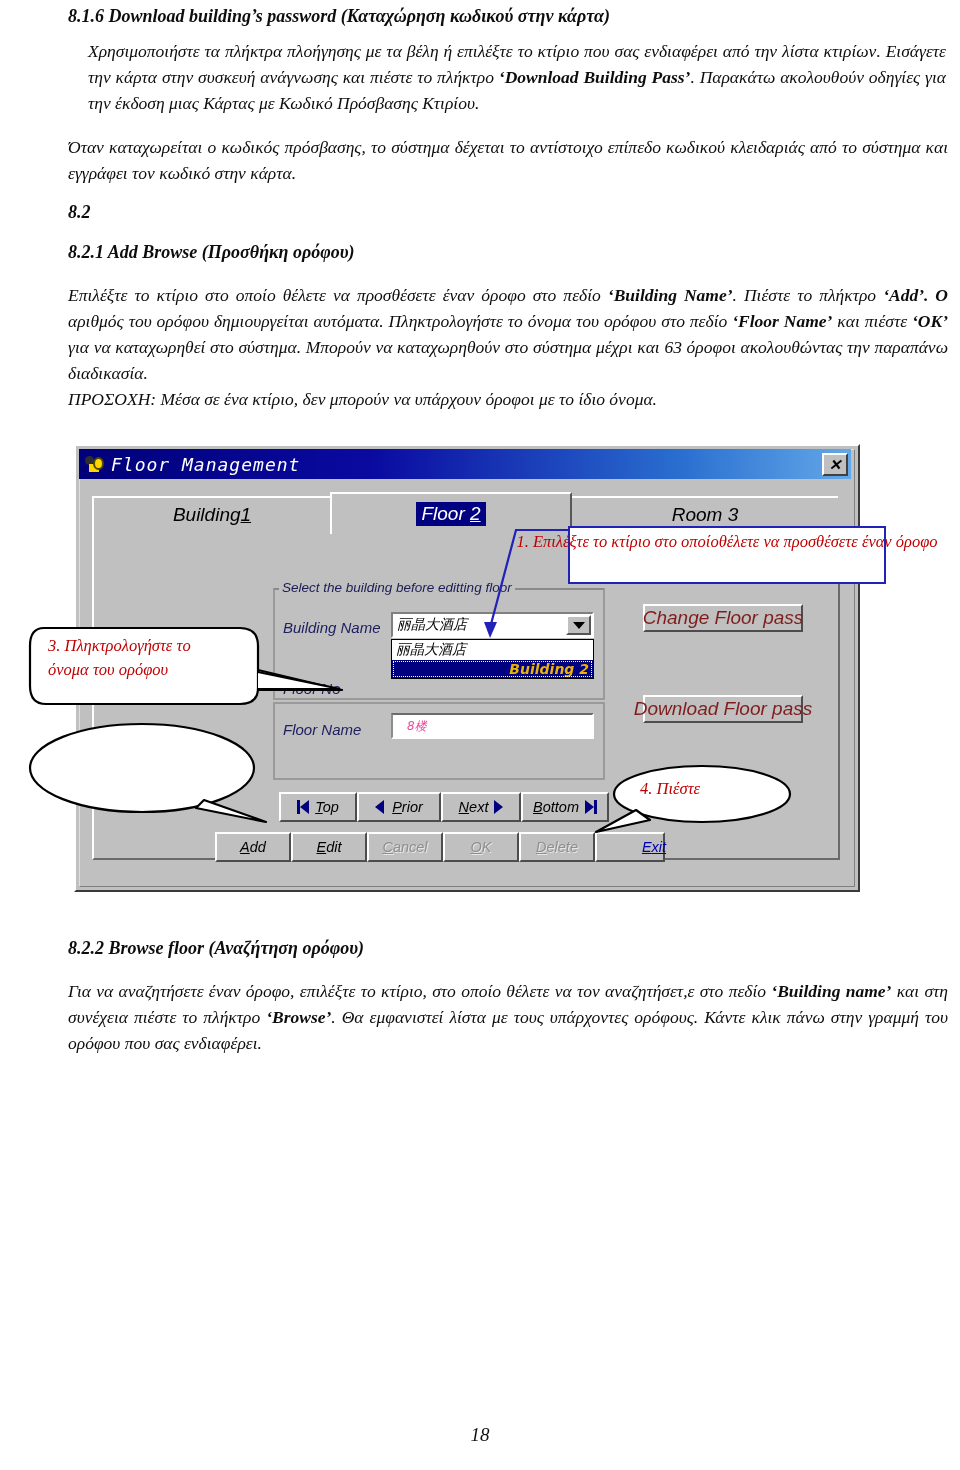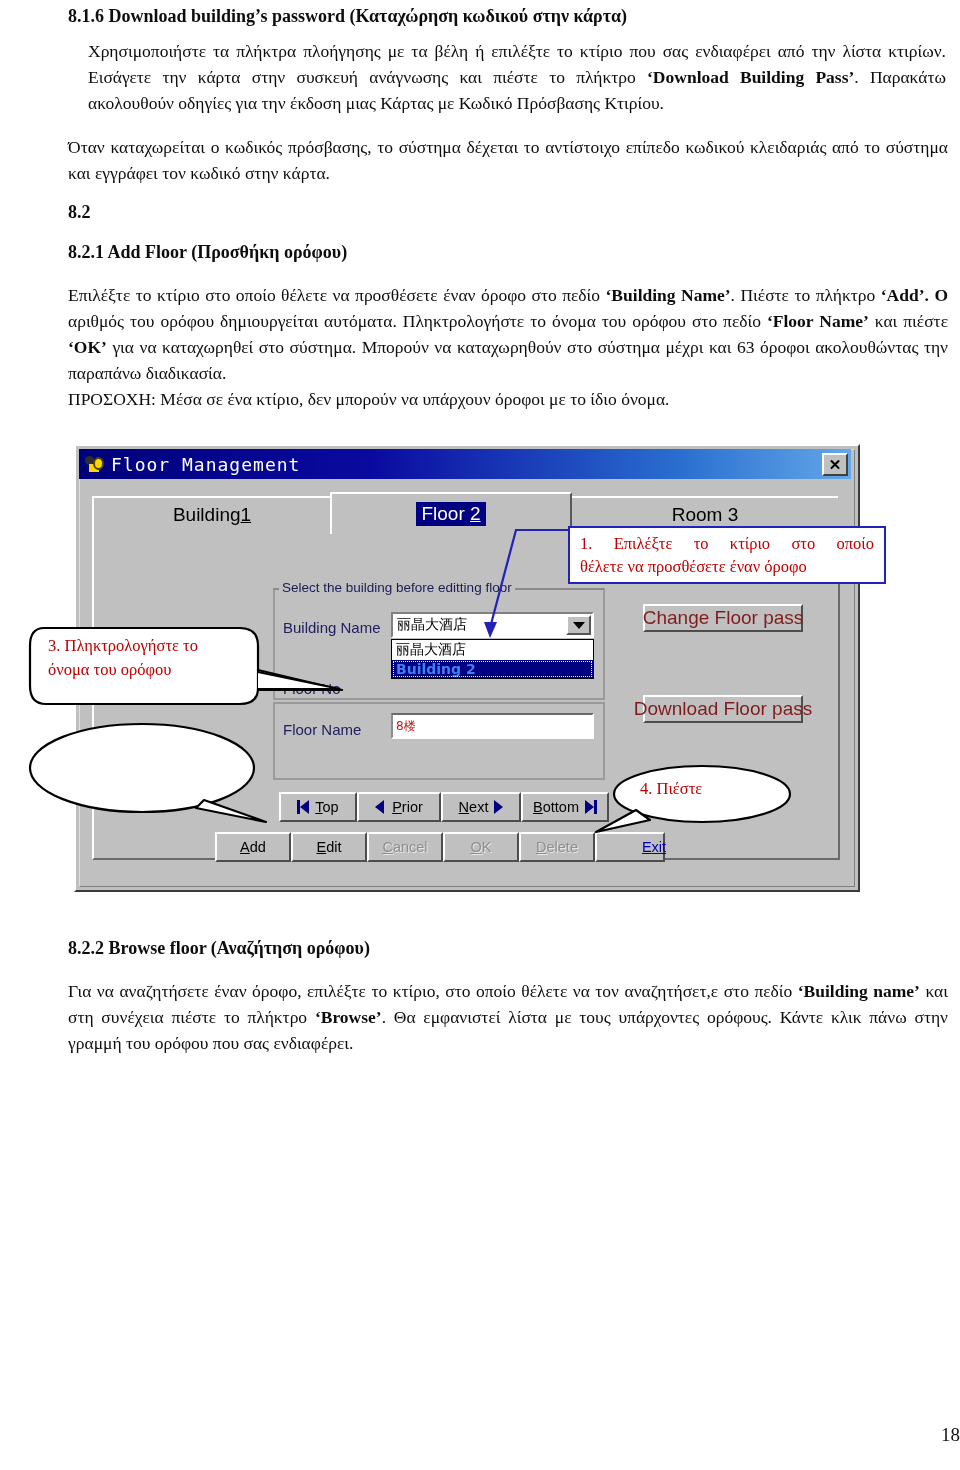--- a/index.html
+++ b/index.html
@@ -12,21 +12,21 @@
     height: 1470px;
     position: relative;
     font-family: "Liberation Serif", "DejaVu Serif", serif;
     color: #000000;
     overflow: hidden;
   }
 
   .page {
     position: absolute;
     left: 0; top: 0;
-    width: 908px; height: 1470px;
+    width: 908px; height: 1470px; font-style: italic;
   }
 
   
   .doc-text {
     position: absolute;
     font-family: "Liberation Serif", "DejaVu Serif", serif;
     font-size: 17.5px;
     line-height: 26px;
     color: #0d0d0d;
     text-align: justify;
@@ -44,21 +44,21 @@
   #h82  { left: 68px; top: 200px; width: 200px; }
   #h821 { left: 68px; top: 240px; width: 500px; }
   #p3   { left: 68px; top: 282px; width: 880px; }
   #h822 { left: 68px; top: 936px; width: 600px; }
   #p4   { left: 68px; top: 978px; width: 880px; }
 
   #pagenum {
     position: absolute;
     left: 0; top: 1424px;
     width: 960px;
-    text-align: right;
+    text-align: center;
     font-family: "Liberation Serif", "DejaVu Serif", serif;
     font-size: 19px;
     color: #111;
   }
 
   
   #figure {
     position: absolute;
     left: 74px;
     top: 444px;
@@ -282,43 +282,44 @@
   }
   .dropitem {
     font-family: "DejaVu Sans", "Liberation Sans", sans-serif;
     font-size: 14px;
     padding: 1px 4px;
     color: #000;
     white-space: nowrap;
   }
   .dropitem.sel {
     background: #000080;
-    color: #3b82f6;
+    color: #eab308;
     outline: 1px dotted #ffffff;
     outline-offset: -2px;
     font-weight: bold;
+    text-align: right;
   }
 
   .textbox {
     position: absolute;
     left: 317px; top: 269px;
     width: 203px; height: 26px;
     background: #ffffff;
     border-top: 2px solid #6b6b6b;
     border-left: 2px solid #8d8d8d;
     border-right: 2px solid #ffffff;
     border-bottom: 2px solid #ffffff;
     box-sizing: border-box;
     display: flex; align-items: center;
   }
   .textbox span {
     font-family: "DejaVu Sans", "Liberation Sans", sans-serif;
     font-size: 12px;
-    color: #b91c1c;
-    padding-left: 3px;
+    color: #ec4899;
+    padding-left: 14px;
     filter: blur(0.4px);
   }
 
   
   .btn {
     background: #c0c0c0;
     border-top: 2px solid #ffffff;
     border-left: 2px solid #ffffff;
     border-right: 2px solid #4d4d4d;
     border-bottom: 2px solid #4d4d4d;
@@ -404,21 +405,21 @@
 
   
   #callout1 {
     position: absolute;
     left: 568px; top: 526px;
     width: 318px; height: 58px;
     background: #ffffff;
     border: 2px solid #2222b8;
     box-sizing: border-box;
     display: flex;
-    flex-direction: column;
+    flex-direction: row;
     justify-content: center;
     padding: 2px 10px;
     z-index: 20;
   }
   #callout1 .ln {
     font-family: "Liberation Serif", "DejaVu Serif", serif;
     font-size: 16.5px;
     color: #c00000;
     line-height: 23px;
     text-align: justify;
@@ -453,21 +454,21 @@
 <div class="page">
 
   <div class="doc-text heading" id="h816">8.1.6 Download building’s password (Καταχώρηση κωδικού στην κάρτα)</div>
 
   <div class="doc-text" id="p1"><span>Χρησιμοποιήστε τα πλήκτρα πλοήγησης με τα βέλη ή επιλέξτε το κτίριο που σας ενδιαφέρει από την λίστα κτιρίων. Εισάγετε την κάρτα στην συσκευή ανάγνωσης και πιέστε το πλήκτρο </span><span class="b">‘Download Building Pass’</span><span>. Παρακάτω ακολουθούν οδηγίες για την έκδοση μιας Κάρτας με Κωδικό Πρόσβασης Κτιρίου.</span></div>
 
   <div class="doc-text" id="p2">Όταν καταχωρείται ο κωδικός πρόσβασης, το σύστημα δέχεται το αντίστοιχο επίπεδο κωδικού κλειδαριάς από το σύστημα και εγγράφει τον κωδικό στην κάρτα.</div>
 
   <div class="doc-text heading" id="h82">8.2</div>
 
-  <div class="doc-text heading" id="h821">8.2.1 Add Floor (Προσθήκη ορόφου)</div>
+  <div class="doc-text heading" id="h821">8.2.1 Add Browse (Προσθήκη ορόφου)</div>
 
   <div class="doc-text" id="p3"><span>Επιλέξτε το κτίριο στο οποίο θέλετε να προσθέσετε έναν όροφο στο πεδίο </span><span class="b">‘Building Name’</span><span>. Πιέστε το πλήκτρο </span><span class="b">‘Add’. Ο</span><span> αριθμός του ορόφου δημιουργείται αυτόματα. Πληκτρολογήστε το όνομα του ορόφου στο πεδίο </span><span class="b">‘Floor Name’</span><span> και πιέστε </span><span class="b">‘OK’</span><span> για να καταχωρηθεί στο σύστημα. Μπορούν να καταχωρηθούν στο σύστημα μέχρι και 63 όροφοι ακολουθώντας την παραπάνω διαδικασία.</span><br><span>ΠΡΟΣΟΧΗ: Μέσα σε ένα κτίριο, δεν μπορούν να υπάρχουν όροφοι με το ίδιο όνομα.</span></div>
 
   <div class="doc-text heading" id="h822">8.2.2  Browse floor (Αναζήτηση ορόφου)</div>
 
   <div class="doc-text" id="p4"><span>Για να αναζητήσετε έναν όροφο, επιλέξτε το κτίριο, στο οποίο θέλετε να τον αναζητήσετ,ε στο πεδίο </span><span class="b">‘Building name’</span><span> και στη συνέχεια πιέστε το πλήκτρο </span><span class="b">‘Browse’</span><span>. Θα εμφανιστεί λίστα με τους υπάρχοντες ορόφους. Κάντε κλικ πάνω στην γραμμή του ορόφου που σας ενδιαφέρει.</span></div>
 
   <div id="pagenum">18</div>
 
   <div id="figure">

